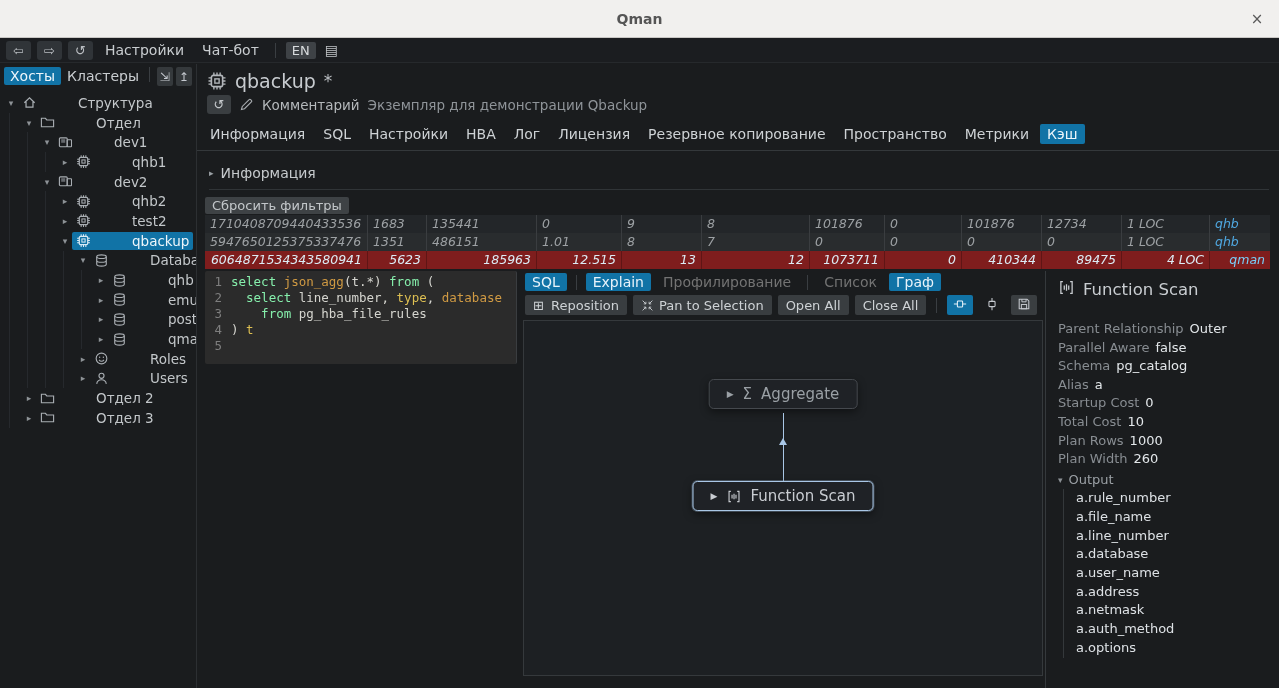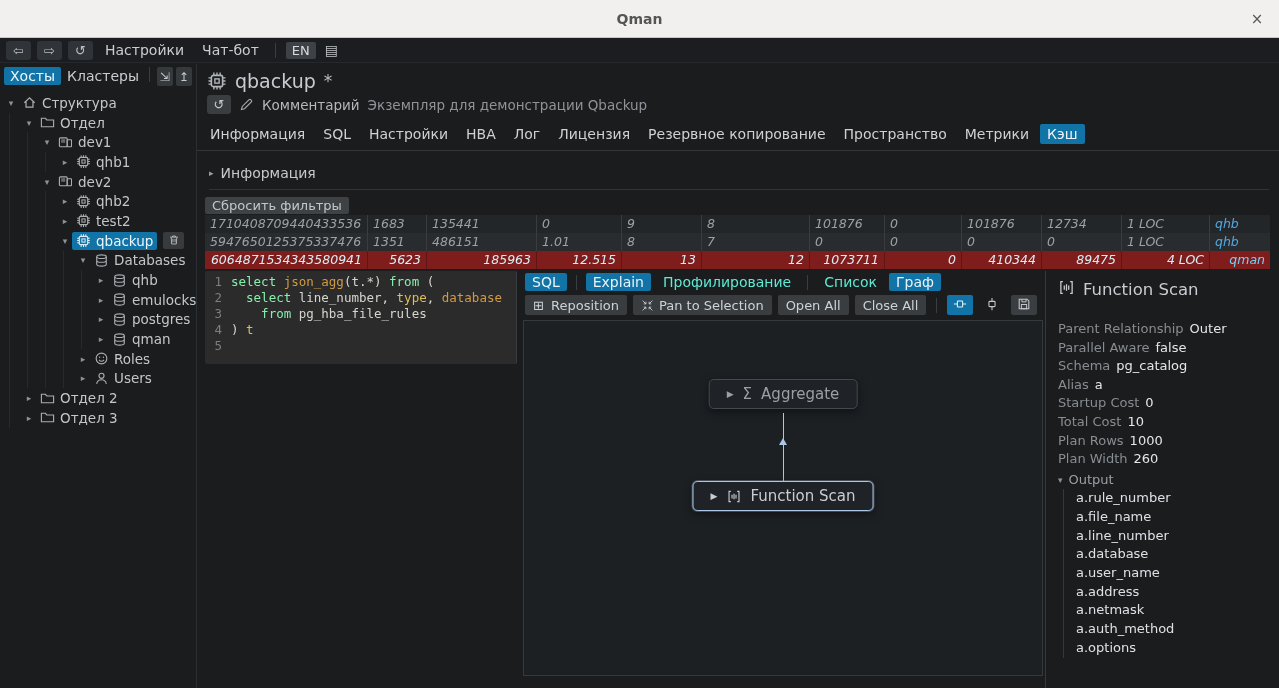--- a/index.html
+++ b/index.html
@@ -33,21 +33,21 @@
   .side-tabs { display:flex; align-items:flex-start; gap:0; padding:3px 4px 4px 4px; }
   .side-tab { font-size:14px; color:#c9cdd0; padding:1px 6px; border-radius:2px; }
   .side-tab.active { background:#1173a6; color:#eef6fb; }
   .side-tabs .spacer { flex:1; }
   .mini-btn { width:23px; height:19px; background:#35393c; border-radius:2px; color:#c6cad0;
               font-size:12px; display:flex; align-items:center; justify-content:center; margin-left:3px; }
   .tree { padding-top:3px; font-size:13.5px; }
   .tree-row { display:flex; align-items:center; height:19.7px; white-space:nowrap; padding-left:4px; }
   .guide { width:13px; height:100%; flex:none; border-left:1px solid #26292d; margin-left:5px; }
   .expander { width:14px; flex:none; color:#8d9296; font-size:9px; text-align:center; }
-  .pill { display:flex; align-items:center; padding:0 4px; border-radius:2px; height:18px; }
+  .pill { display:flex; align-items:center; padding:0 4px; border-radius:2px; height:18px;gap:36px; }
   .pill.sel { background:#1173a6; }
   .pill.sel .tlabel { color:#eef6fb; }
   .pill.sel .ticon { color:#d9ebf6; }
   .ticon { width:15px; height:15px; color:#a9aeb3; margin-right:5px; flex:none; }
   .ticon svg { width:15px; height:15px; display:block; }
   .tlabel { color:#c3c7ca; }
   .trash-btn { width:21px; height:17px; background:#373b3e; border-radius:2px; color:#c6c9cc;
                margin-left:6px; display:flex; align-items:center; justify-content:center; }
   .trash-btn svg { width:12px; height:12px; }
 
@@ -99,21 +99,21 @@
                 padding-top:3px; border-right:1px solid #3a3d40; }
   .code-line { display:flex; height:16px; line-height:16px; white-space:pre; }
   .lnum { width:26px; flex:none; text-align:right; padding-right:9px; color:#7e7e7e; }
   .tok-kw { color:#86efac; }
   .tok-fn { color:#d09a43; }
   .tok-ty { color:#ddbf52; }
   .tok-tx { color:#d6d6d0; }
 
   .graph-panel { flex:1; min-width:0; margin-left:4px; display:flex; flex-direction:column; }
   .view-tabs { display:flex; align-items:center; gap:5px; padding:2px 4px 4px 4px; }
-  .view-tab { font-size:14px; color:#5eead4; padding:1px 7px; border-radius:2px; }
+  .view-tab { font-size:14px; color:#737373; padding:1px 7px; border-radius:2px; }
   .view-tab.active { background:#1173a6; color:#e8f3fa; }
   .graph-toolbar { display:flex; align-items:center; gap:6px; padding:0 4px 5px 4px; }
   .g-btn { display:flex; align-items:center; gap:5px; background:#393d40; border-radius:2px;
            color:#ced2d5; font-size:13px; padding:2px 8px; height:20px; }
   .g-btn .bico { width:13px; height:13px; display:flex; }
   .g-btn .bico svg { width:13px; height:13px; }
   .g-btn .bico-txt { font-size:13px; line-height:13px; }
   .icon-btn { width:26px; height:20px; border-radius:2px; color:#c6cad0;
               display:flex; align-items:center; justify-content:center; }
   .icon-btn svg { width:14px; height:14px; }

